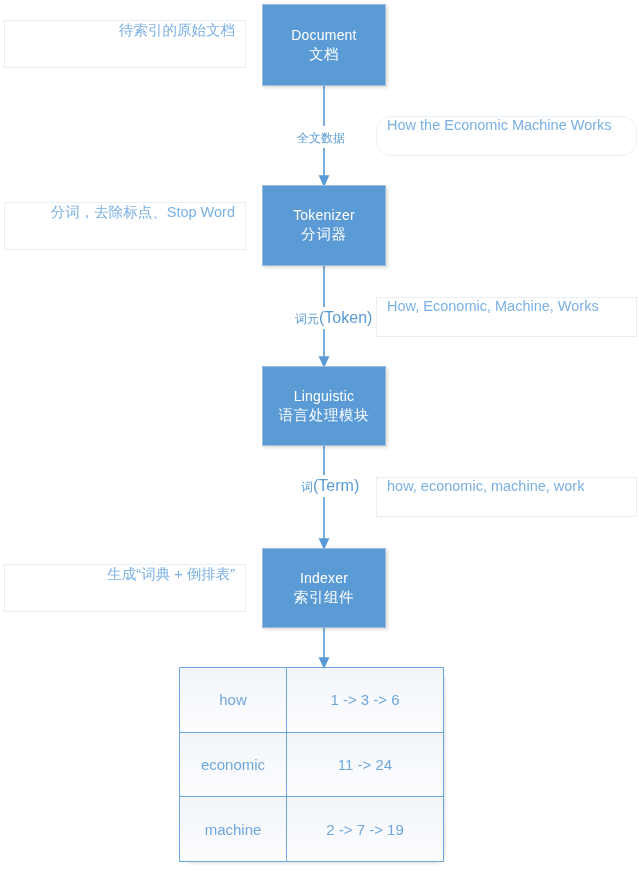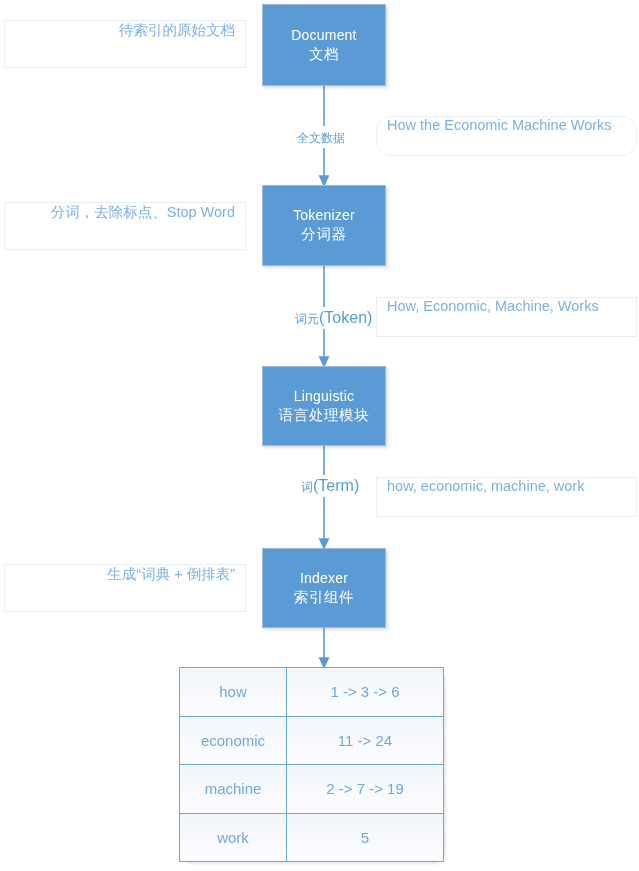--- a/index.html
+++ b/index.html
@@ -169,20 +169,16 @@
         <td class="posting">1 -&gt; 3 -&gt; 6</td>
       </tr>
       <tr>
         <td class="term">economic</td>
         <td class="posting">11 -&gt; 24</td>
       </tr>
       <tr>
         <td class="term">machine</td>
         <td class="posting">2 -&gt; 7 -&gt; 19</td>
       </tr>
-      <tr>
-        <td class="term">work</td>
-        <td class="posting">5</td>
-      </tr>
     </tbody>
   </table>
 
 </div>
 
 </body></html>

